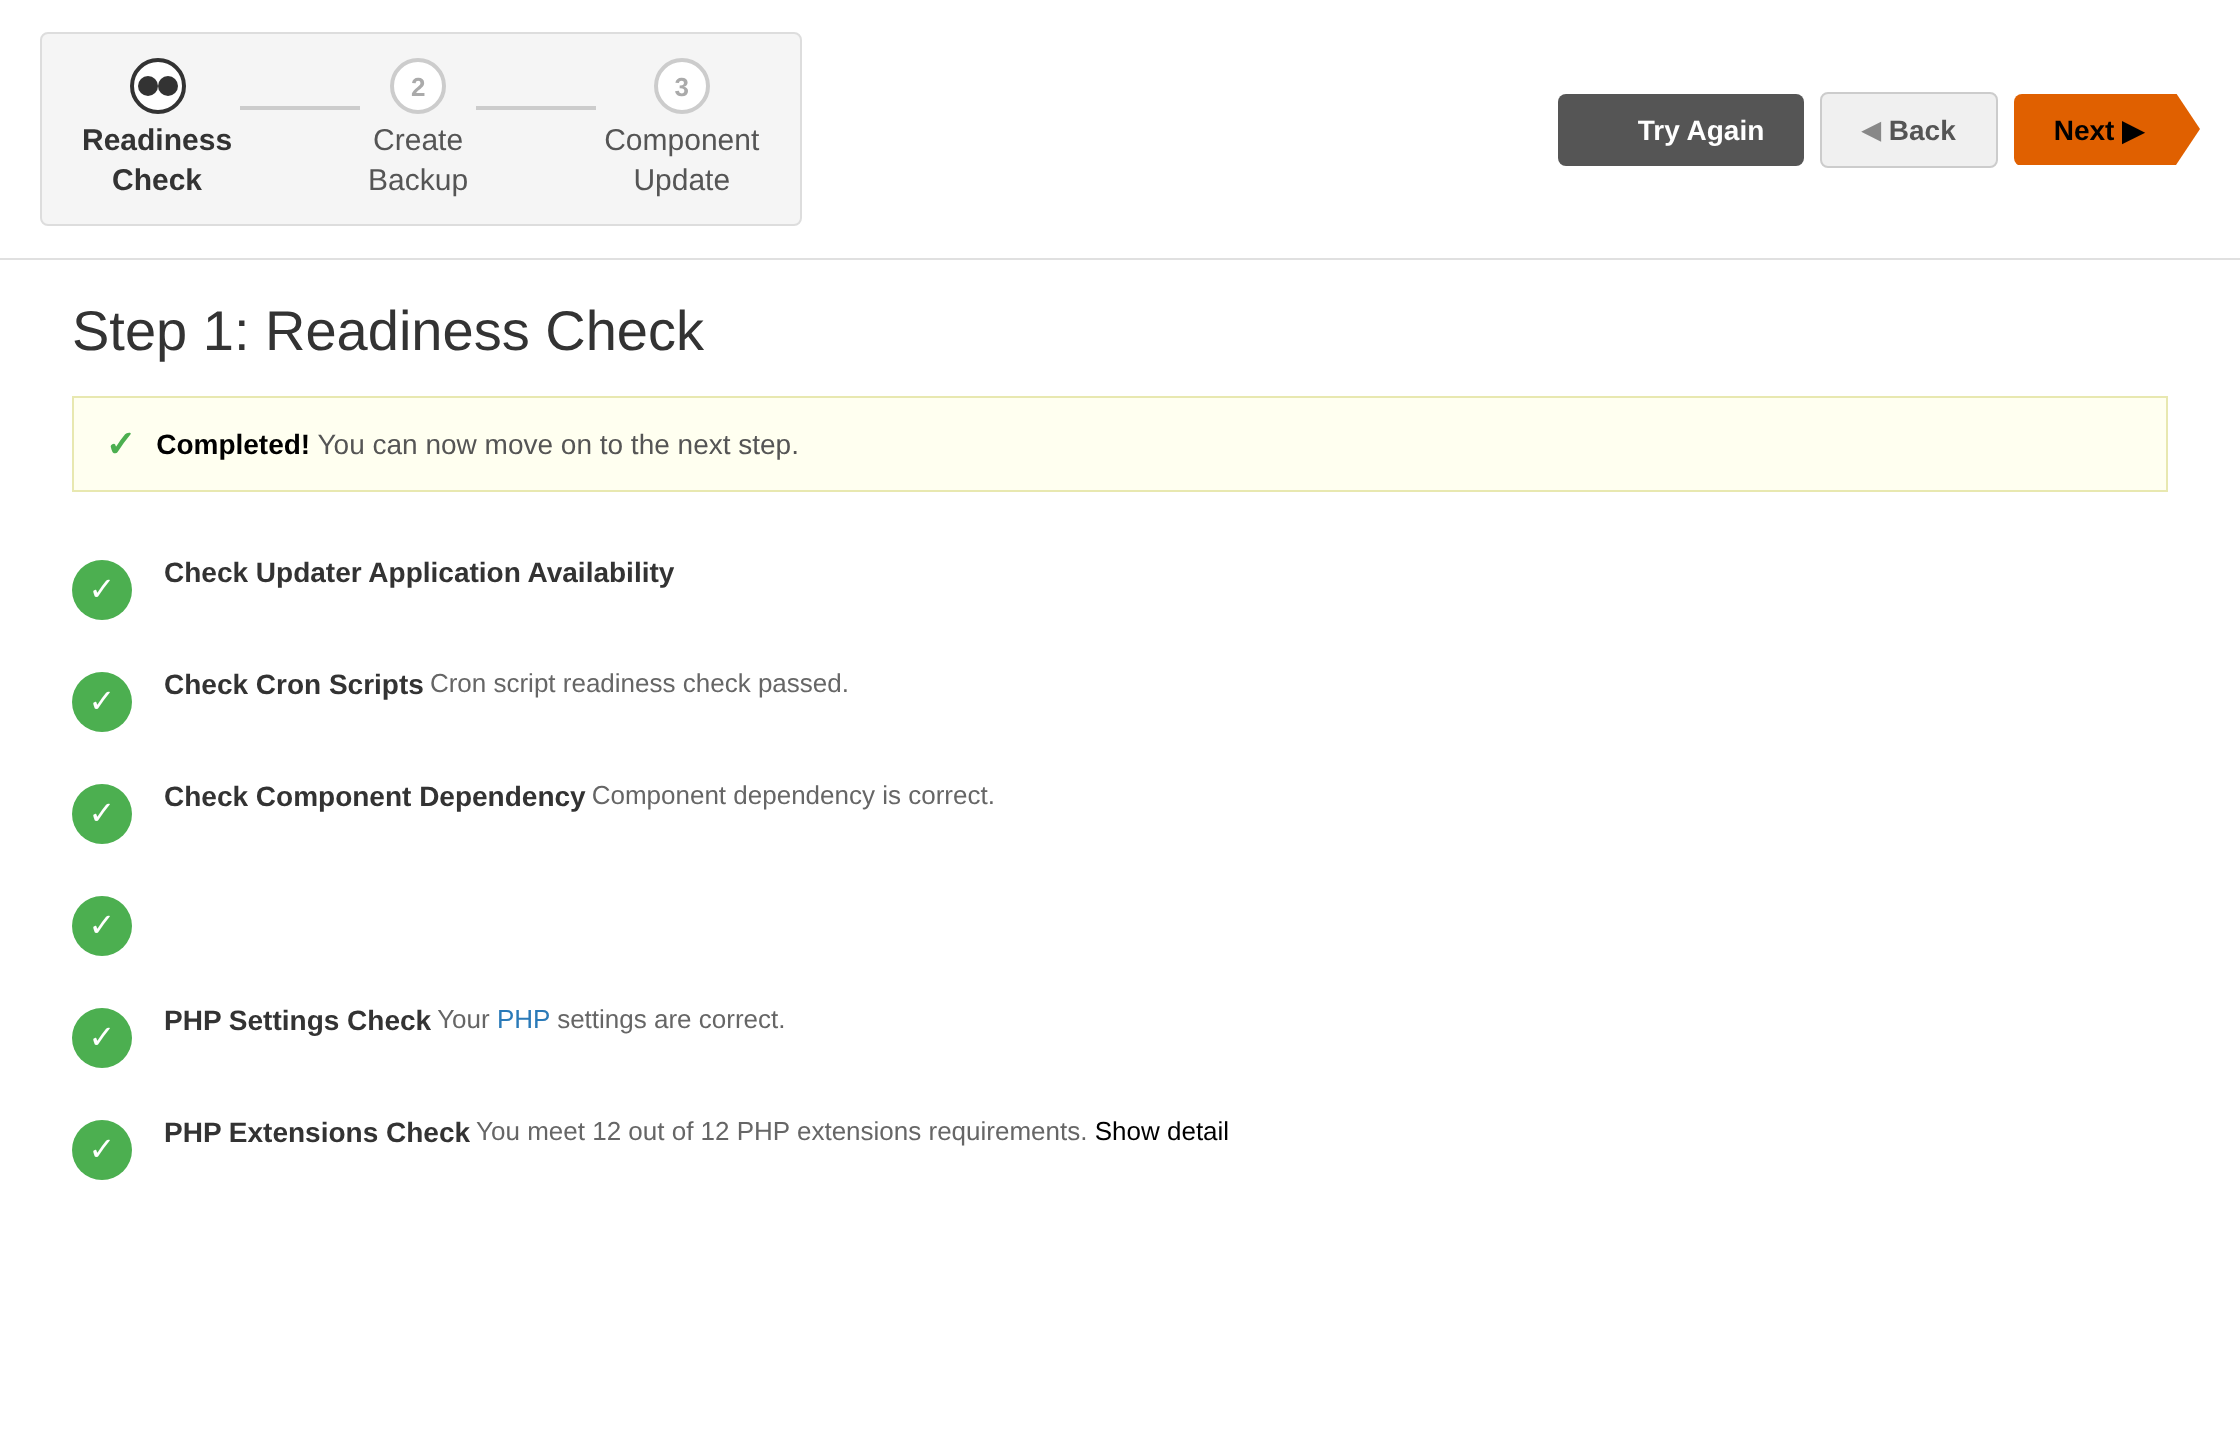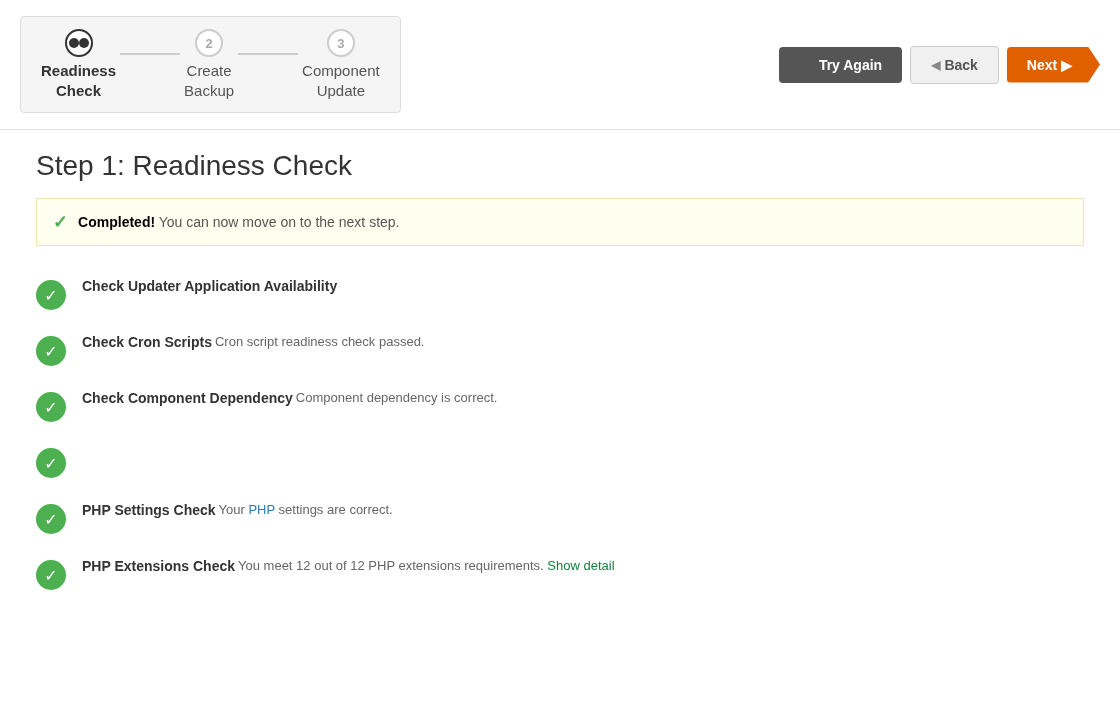--- a/index.html
+++ b/index.html
@@ -111,21 +111,21 @@
       background: #f0f0f0;
       color: #555;
       border: 1px solid #ccc;
       display: flex;
       align-items: center;
       gap: 4px;
     }
 
     .btn-next {
       background: #e06000;
-      color: #ffffff;
+      color: #000000;
       display: flex;
       align-items: center;
       gap: 4px;
       clip-path: polygon(0 0, calc(100% - 12px) 0, 100% 50%, calc(100% - 12px) 100%, 0 100%);
       padding-right: 28px;
     }
 
     .btn-back-arrow {
       font-size: 12px;
       color: #888;
@@ -212,21 +212,21 @@
       color: #333;
       font-size: 14px;
     }
 
     .check-description {
       color: #666;
       font-size: 13px;
     }
 
     .check-description a, .link {
-      color: #15803d;
+      color: #000000;
       text-decoration: none;
     }
 
     .text-blue {
       color: #2a7ab8;
     }
   </style>
 </head>
 <body>
 

